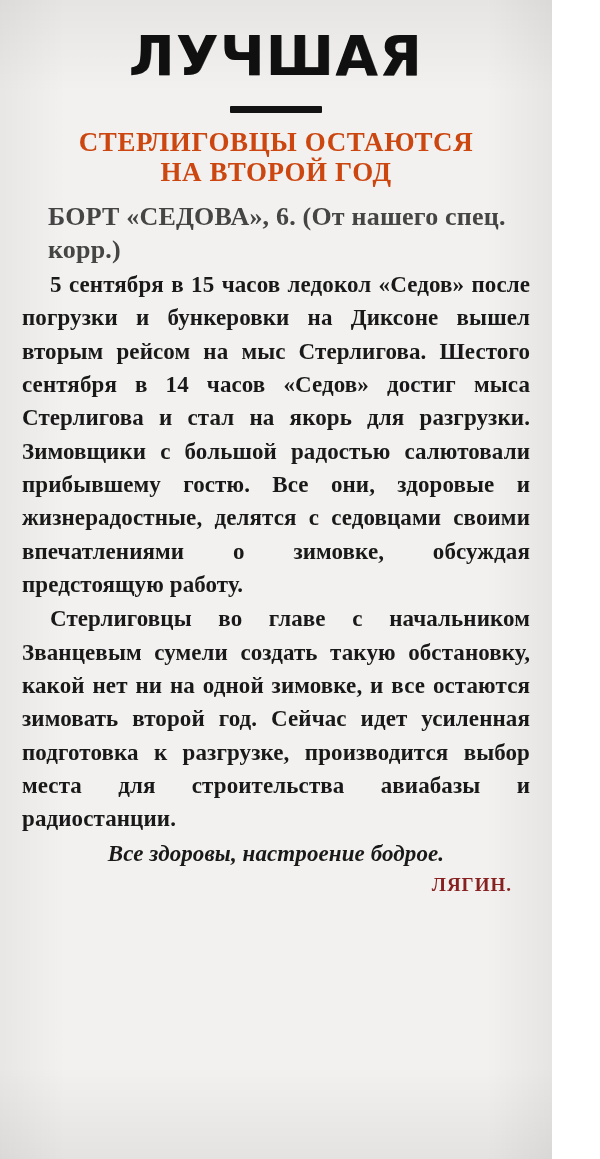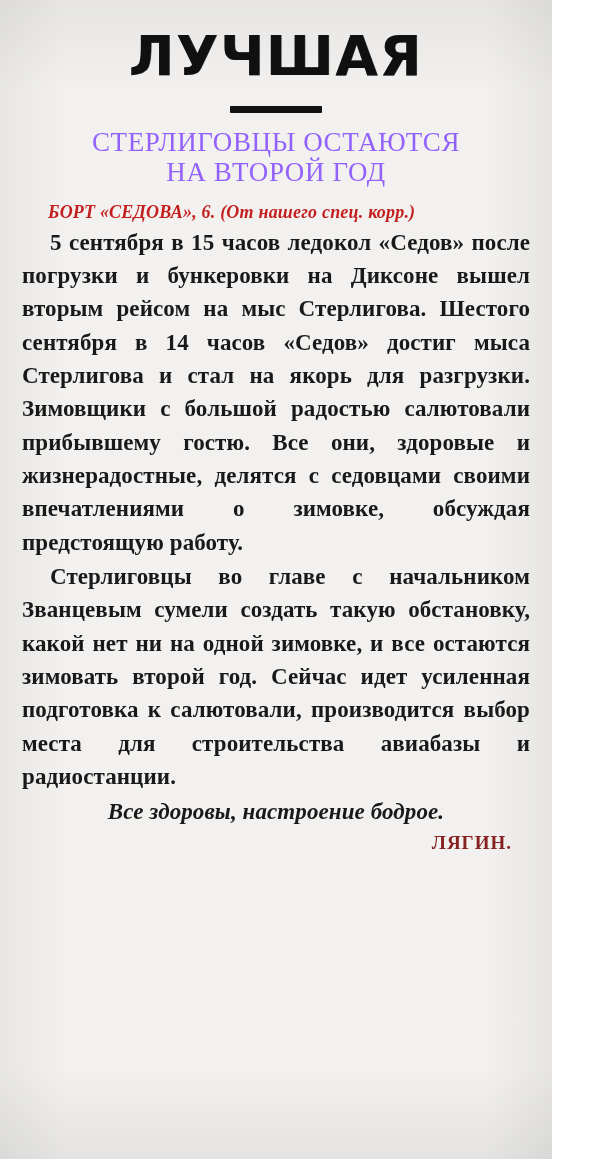--- a/index.html
+++ b/index.html
@@ -61,41 +61,40 @@
   .rule {
     width: 92px;
     height: 7px;
     background: #131313;
     border-radius: 1px;
   }
 
   .subhead {
     text-align: center;
     font-family: "Liberation Serif", serif;
-    font-weight: normal;
+    font-weight: bold;
     font-size: 27px;
     line-height: 1.12;
     letter-spacing: 0.6px;
-    color: #8b5cf6;
+    color: #c2410c;
     margin: 0 0 14px 0;
   }
   .subhead .s2 {
     display: block;
   }
 
   .lede {
     font-family: "Liberation Serif", serif;
     font-weight: bold;
-    font-size: 18px;
+    font-size: 26px;
     line-height: 1.24;
     letter-spacing: 0.2px;
     margin: 8px 0 2px 0;
     padding-left: 26px;
-    color: #b91c1c;
-    font-style: italic;
+    color: #404040;
   }
 
   .body-par {
     font-family: "Liberation Serif", serif;
     font-weight: bold;
     font-size: 23px;
     line-height: 1.45;
     color: #161616;
     margin: 0;
     text-align: justify;
@@ -148,21 +147,21 @@
 
     <h2 class="subhead worn">
       <span>СТЕРЛИГОВЦЫ ОСТАЮТСЯ</span>
       <span class="s2">НА ВТОРОЙ ГОД</span>
     </h2>
 
     <p class="lede worn">БОРТ «СЕДОВА», 6. (От нашего спец. корр.)</p>
 
     <p class="body-par worn"><span class="ind"></span><span>5 сентября в 15 часов ледокол «Седов» после погрузки и бункеровки на Диксоне вышел вторым рейсом на мыс Стерлигова. Шестого сентября в 14 часов «Седов» достиг мыса Стерлигова и стал на якорь для разгрузки. Зимовщики с большой радостью салютовали прибывшему гостю. Все они, здоровые и жизнерадостные, делятся с седовцами своими впечатлениями о зимовке, обсуждая предстоящую работу.</span></p>
 
-    <p class="body-par worn"><span class="ind"></span><span>Стерлиговцы во главе с начальником Званцевым сумели создать такую обстановку, какой нет ни на одной зимовке, и все остаются зимовать второй год. Сейчас идет усиленная подготовка к салютовали, производится выбор места для строительства авиабазы и радиостанции.</span></p>
+    <p class="body-par worn"><span class="ind"></span><span>Стерлиговцы во главе с начальником Званцевым сумели создать такую обстановку, какой нет ни на одной зимовке, и все остаются зимовать второй год. Сейчас идет усиленная подготовка к разгрузке, производится выбор места для строительства авиабазы и радиостанции.</span></p>
 
 
     <p class="body-par closing worn">Все здоровы, настроение бодрое.</p>
 
     <p class="signature worn">ЛЯГИН.</p>
 
   </div>
 </div>
 
 </body></html>

